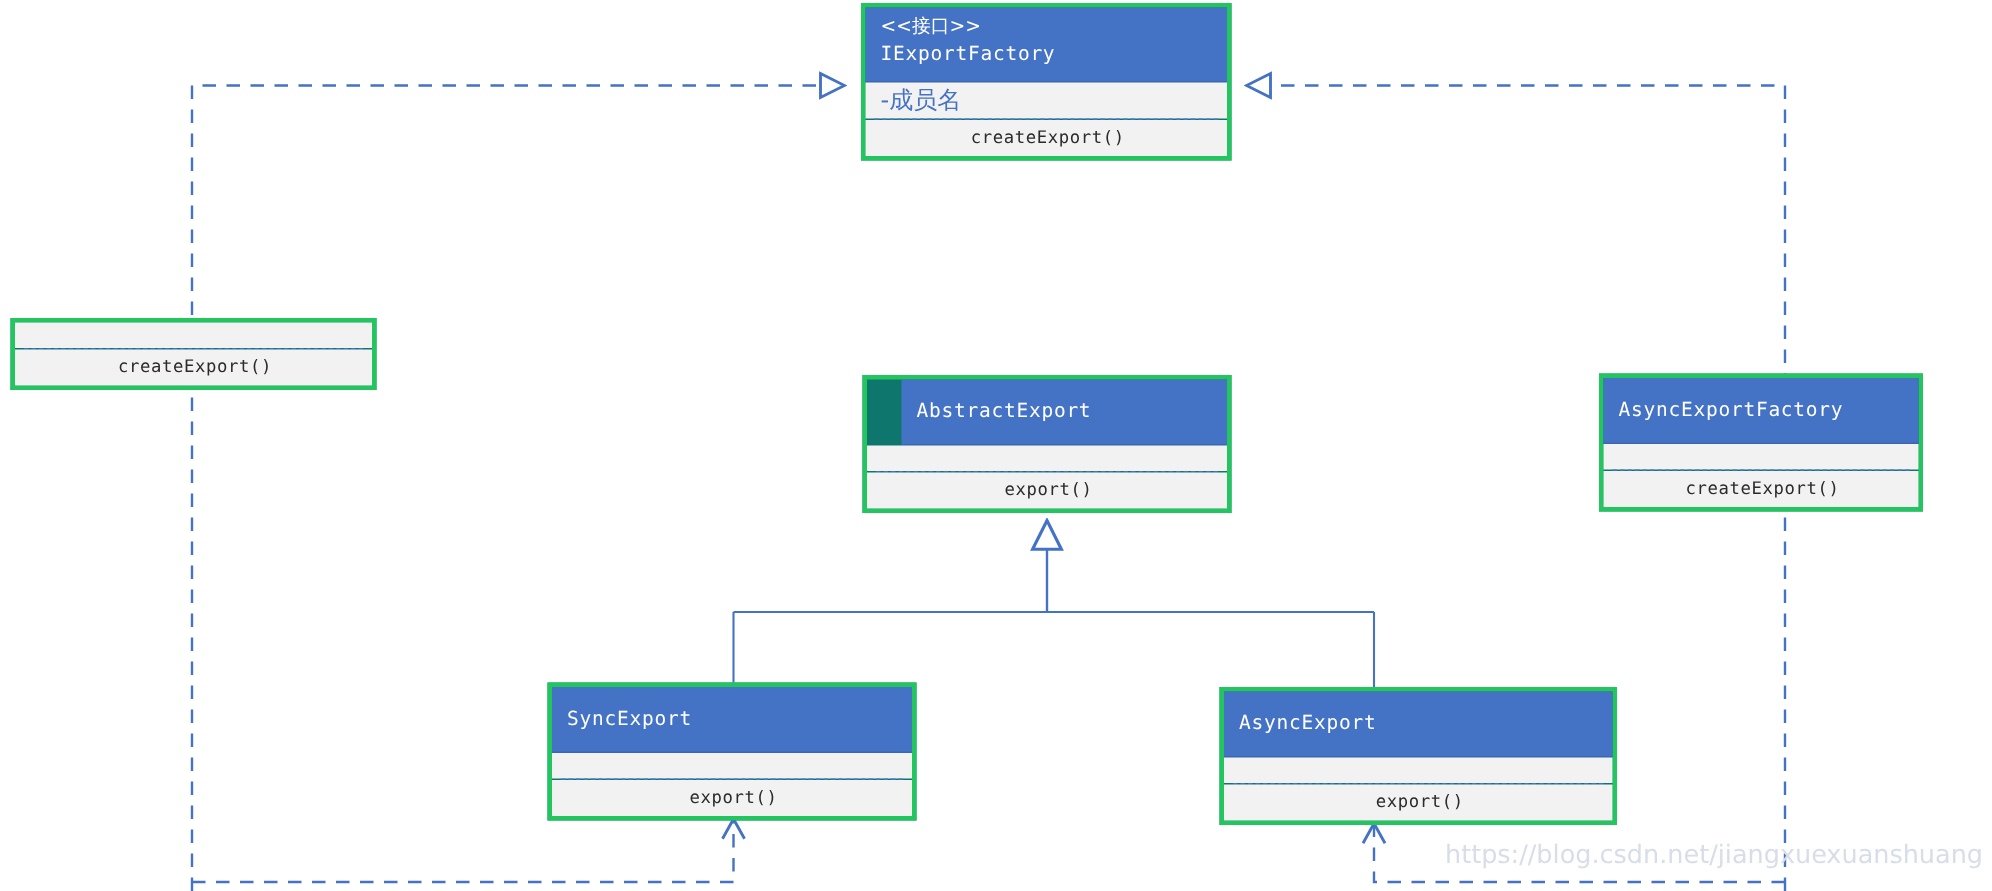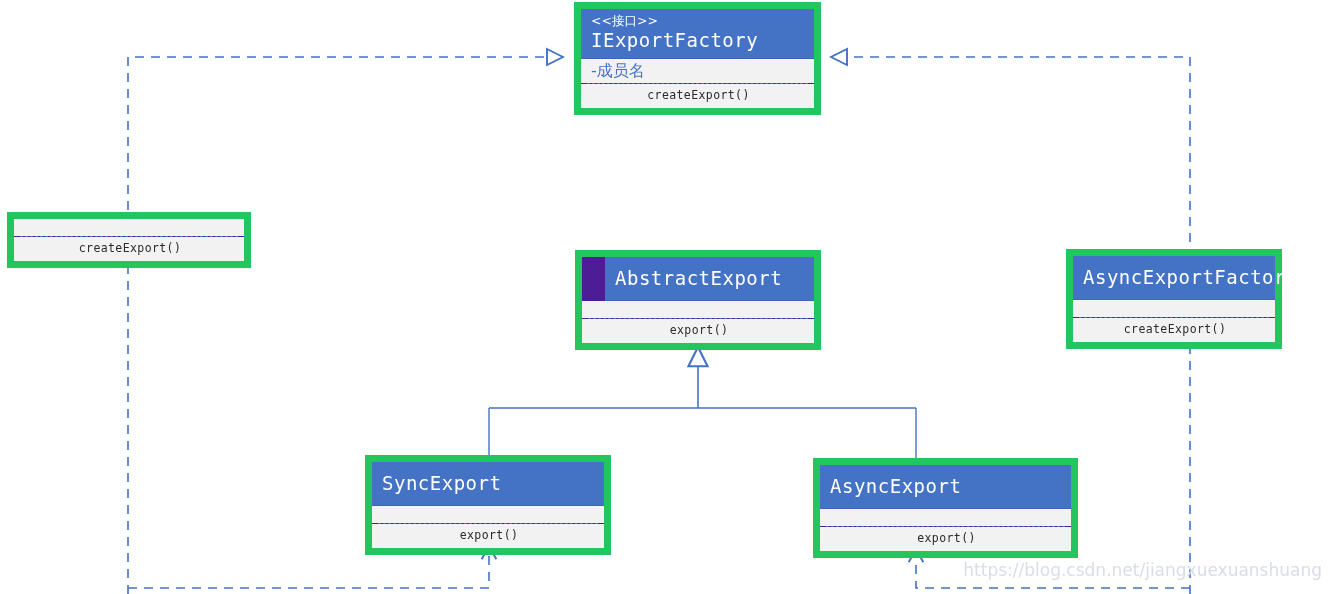--- a/index.html
+++ b/index.html
@@ -21,40 +21,40 @@
     left: 0; top: 0;
     width: 1328px;
     height: 594px;
     z-index: 1;
   }
   
   .uml-box {
     position: absolute;
     z-index: 3;
     box-sizing: border-box;
-    border: 7px solid #22c55e;
-    background: #4c1d95;
+    border: 3px solid #22c55e;
+    background: #0f766e;
     box-shadow: 0 0 0 0 transparent;
   }
   .uml-header {
     background: #4472c4;
     color: #ffffff;
     box-sizing: border-box;
     padding: 4px 10px 5px 10px;
     border-bottom: 1px solid #3b66b4;
   }
   .stereotype {
     font-size: 12.5px;
     line-height: 15px;
     letter-spacing: 0px;
     color: #ffffff;
     font-family: "DejaVu Sans", sans-serif;
   }
   .cls-name {
-    font-size: 19px;
+    font-size: 13px;
     line-height: 25px;
     color: #ffffff;
     letter-spacing: 0.5px;
     white-space: nowrap;
   }
   .uml-attrs {
     box-sizing: border-box;
     background: #f2f2f2;
     padding: 3px 10px 4px 10px;
     min-height: 14px;

